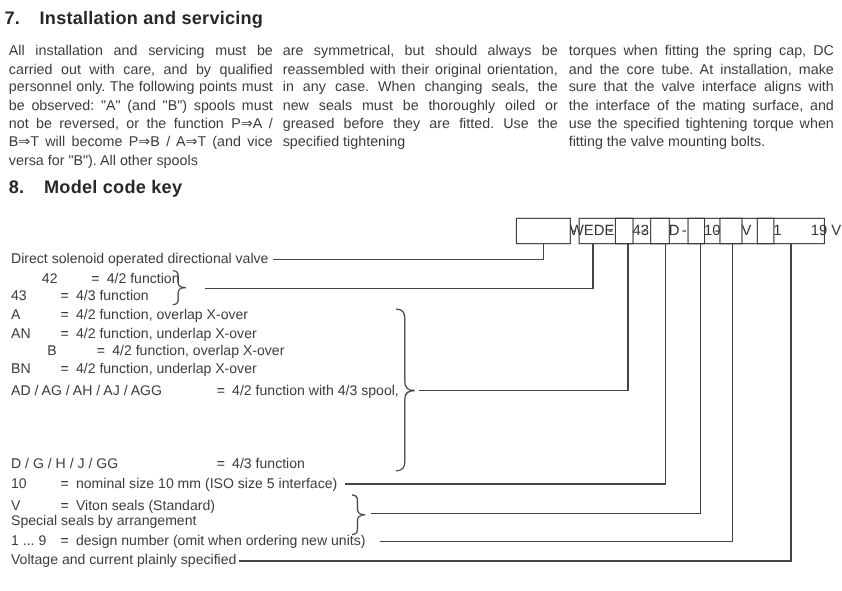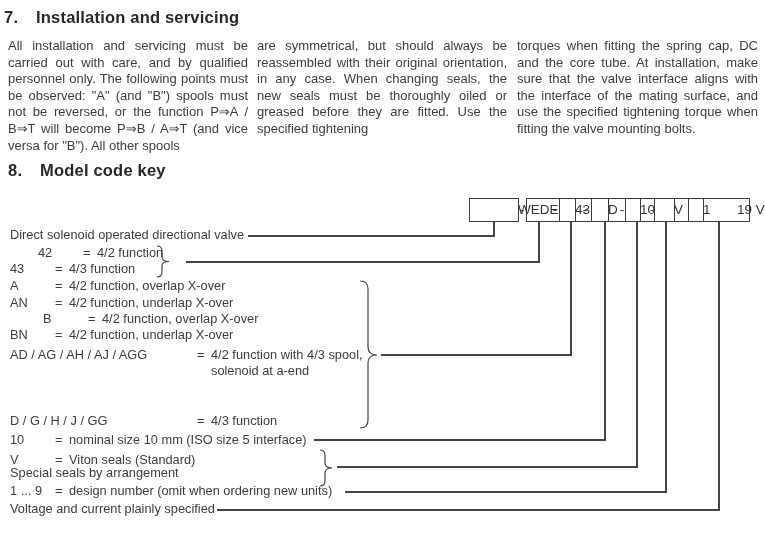--- a/index.html
+++ b/index.html
@@ -136,21 +136,21 @@
     <span class="kcode">AN</span><span class="keq">=</span><span class="kdesc">4/2 function, underlap X-over</span>
   </div>
   <div class="krow" style="top:311px;margin-left:33px;">
     <span class="kcode">B</span><span class="keq">=</span><span class="kdesc">4/2 function, overlap X-over</span>
   </div>
   <div class="krow" style="top:327px;">
     <span class="kcode">BN</span><span class="keq">=</span><span class="kdesc">4/2 function, underlap X-over</span>
   </div>
 
   <div class="krow" style="top:347px;">
-    <span class="kcode wide">AD / AG / AH / AJ / AGG</span><span class="keq">=</span><span class="kdesc"><span>4/2 function with 4/3 spool,</span><span class="l2">solenoid at a-end</span></span>
+    <span class="kcode wide">AD / AG / AH / AJ / AGG</span><span class="keq">=</span><span class="kdesc"><span>4/2 function with 4/3 spool,</span></span>
   </div>
   <div class="krow" style="top:413px;">
     <span class="kcode wide">D / G / H / J / GG</span><span class="keq">=</span><span class="kdesc">4/3 function</span>
   </div>
 
   <div class="krow" style="top:432px;">
     <span class="kcode">10</span><span class="keq">=</span><span class="kdesc">nominal size 10 mm (ISO size 5 interface)</span>
   </div>
   <div class="krow" style="top:452px;">
     <span class="kcode">V</span><span class="keq">=</span><span class="kdesc">Viton seals (Standard)</span>

